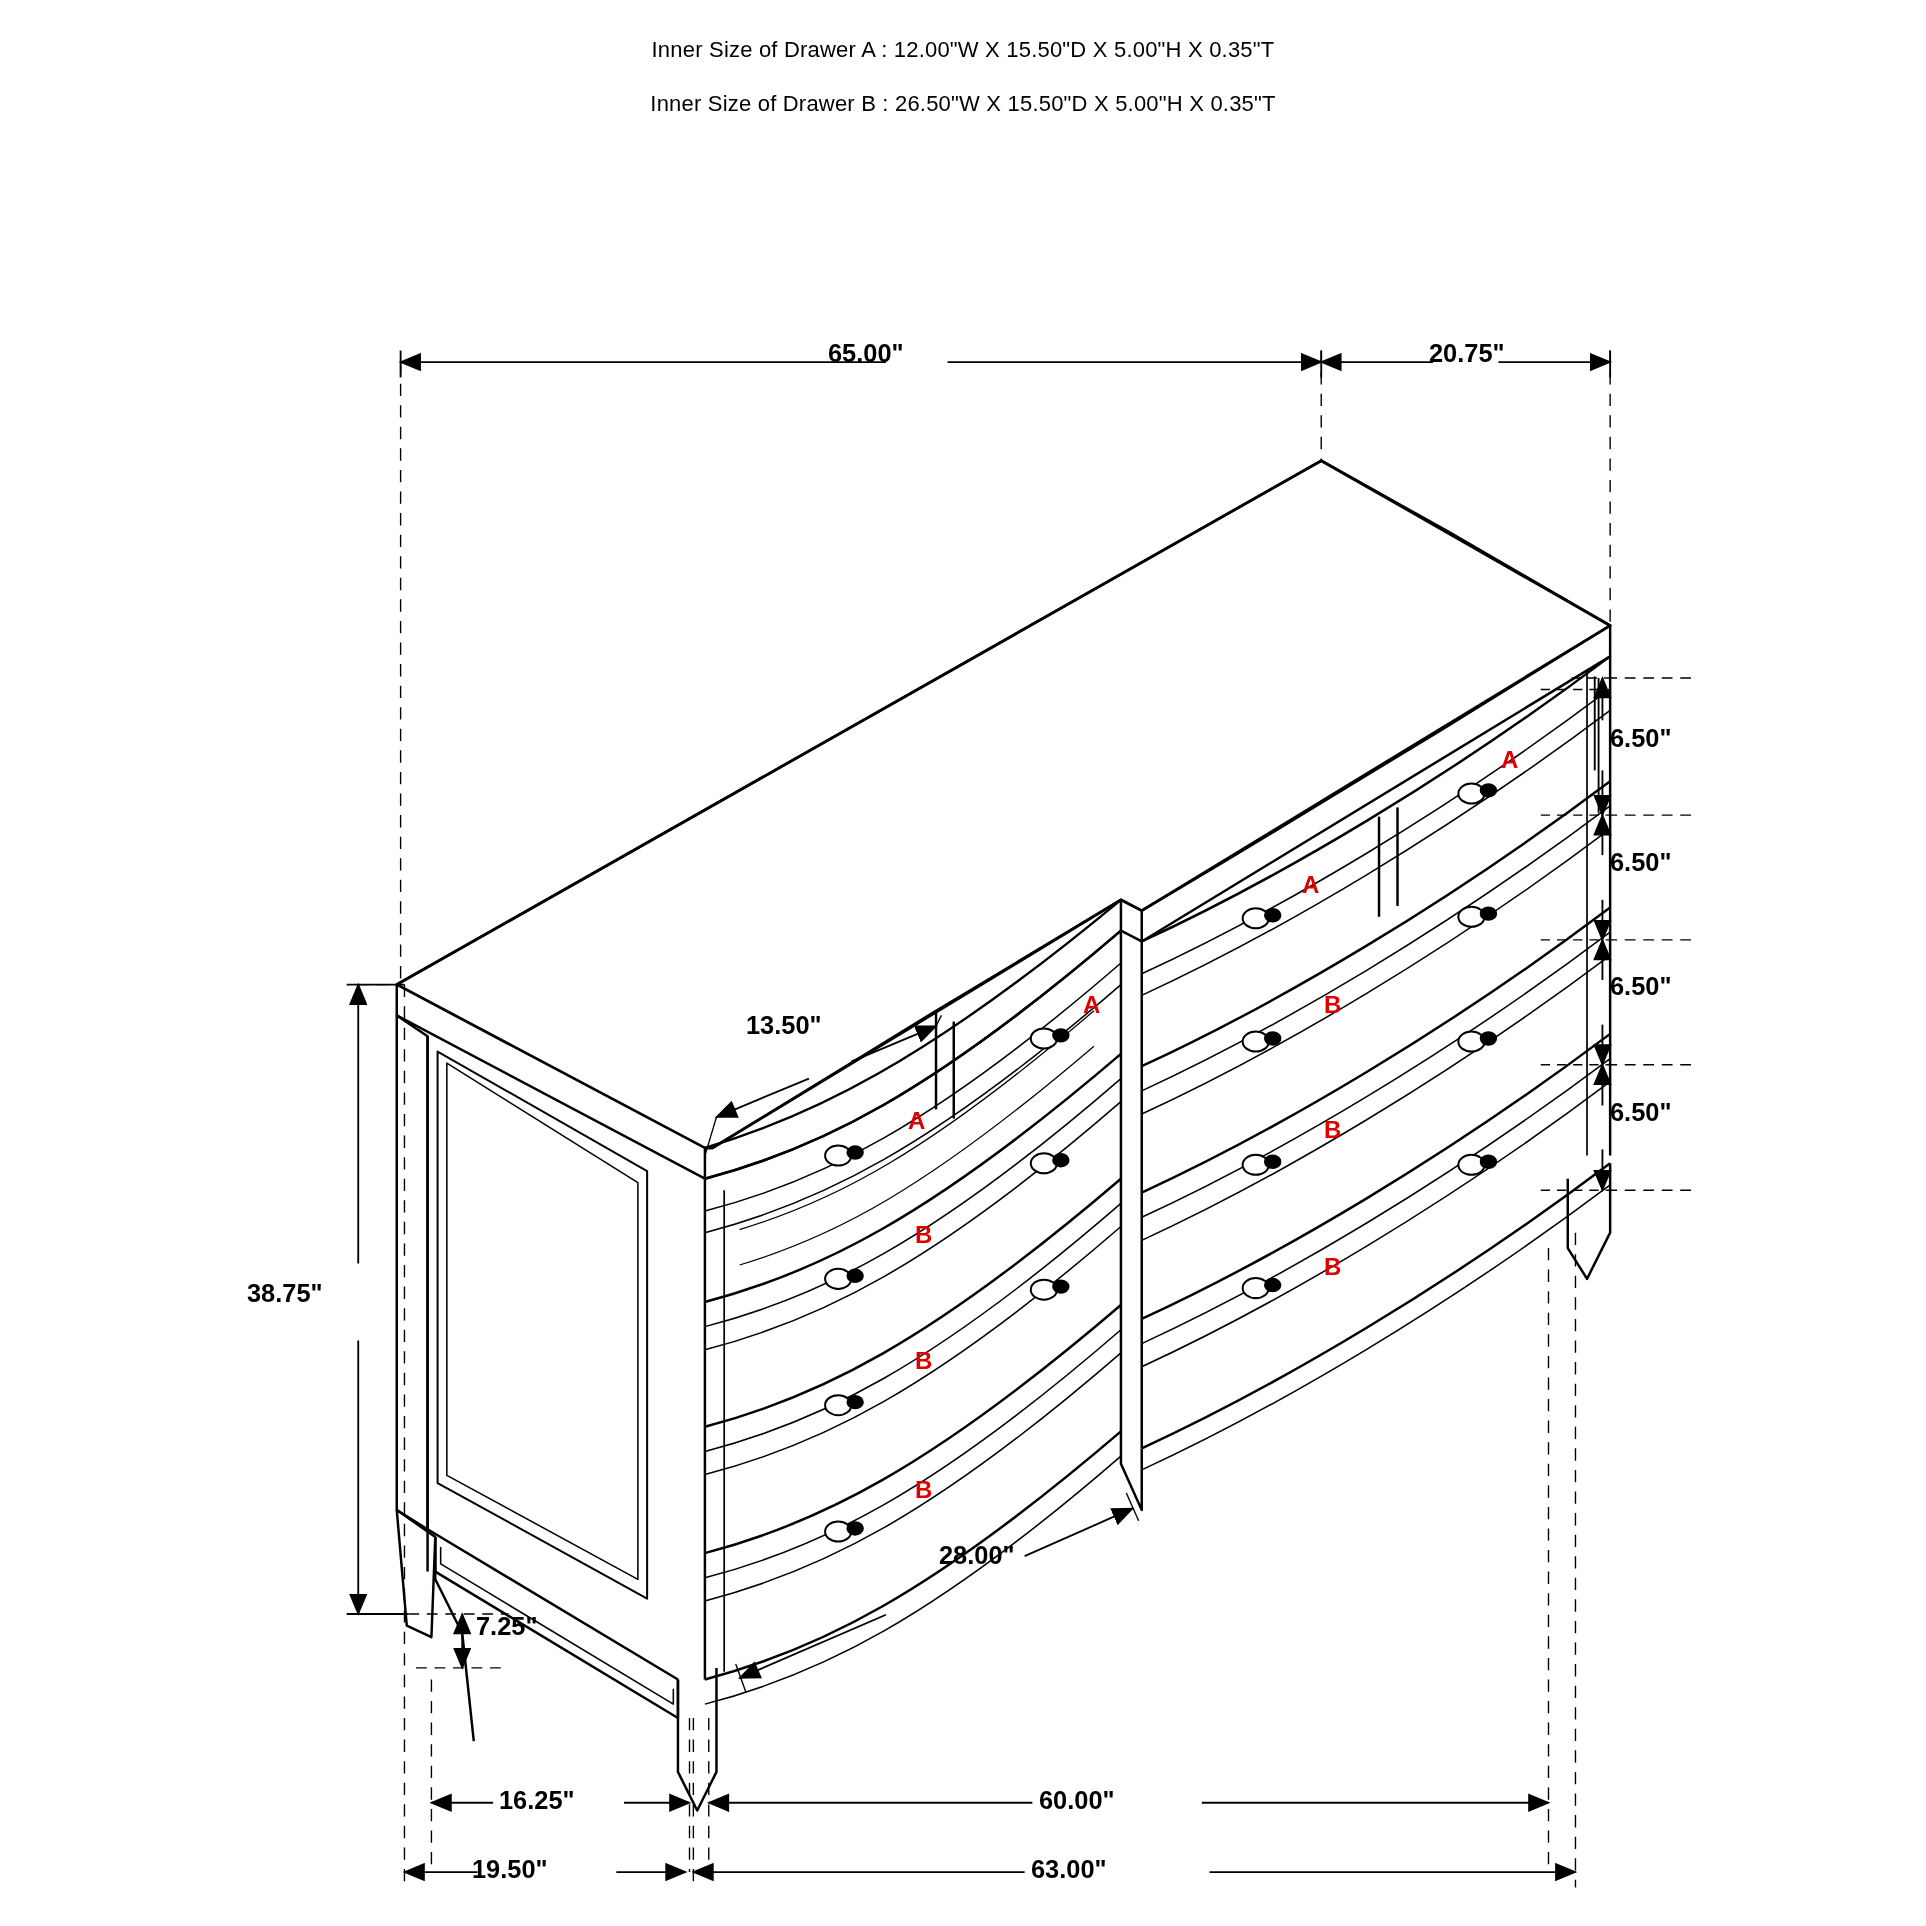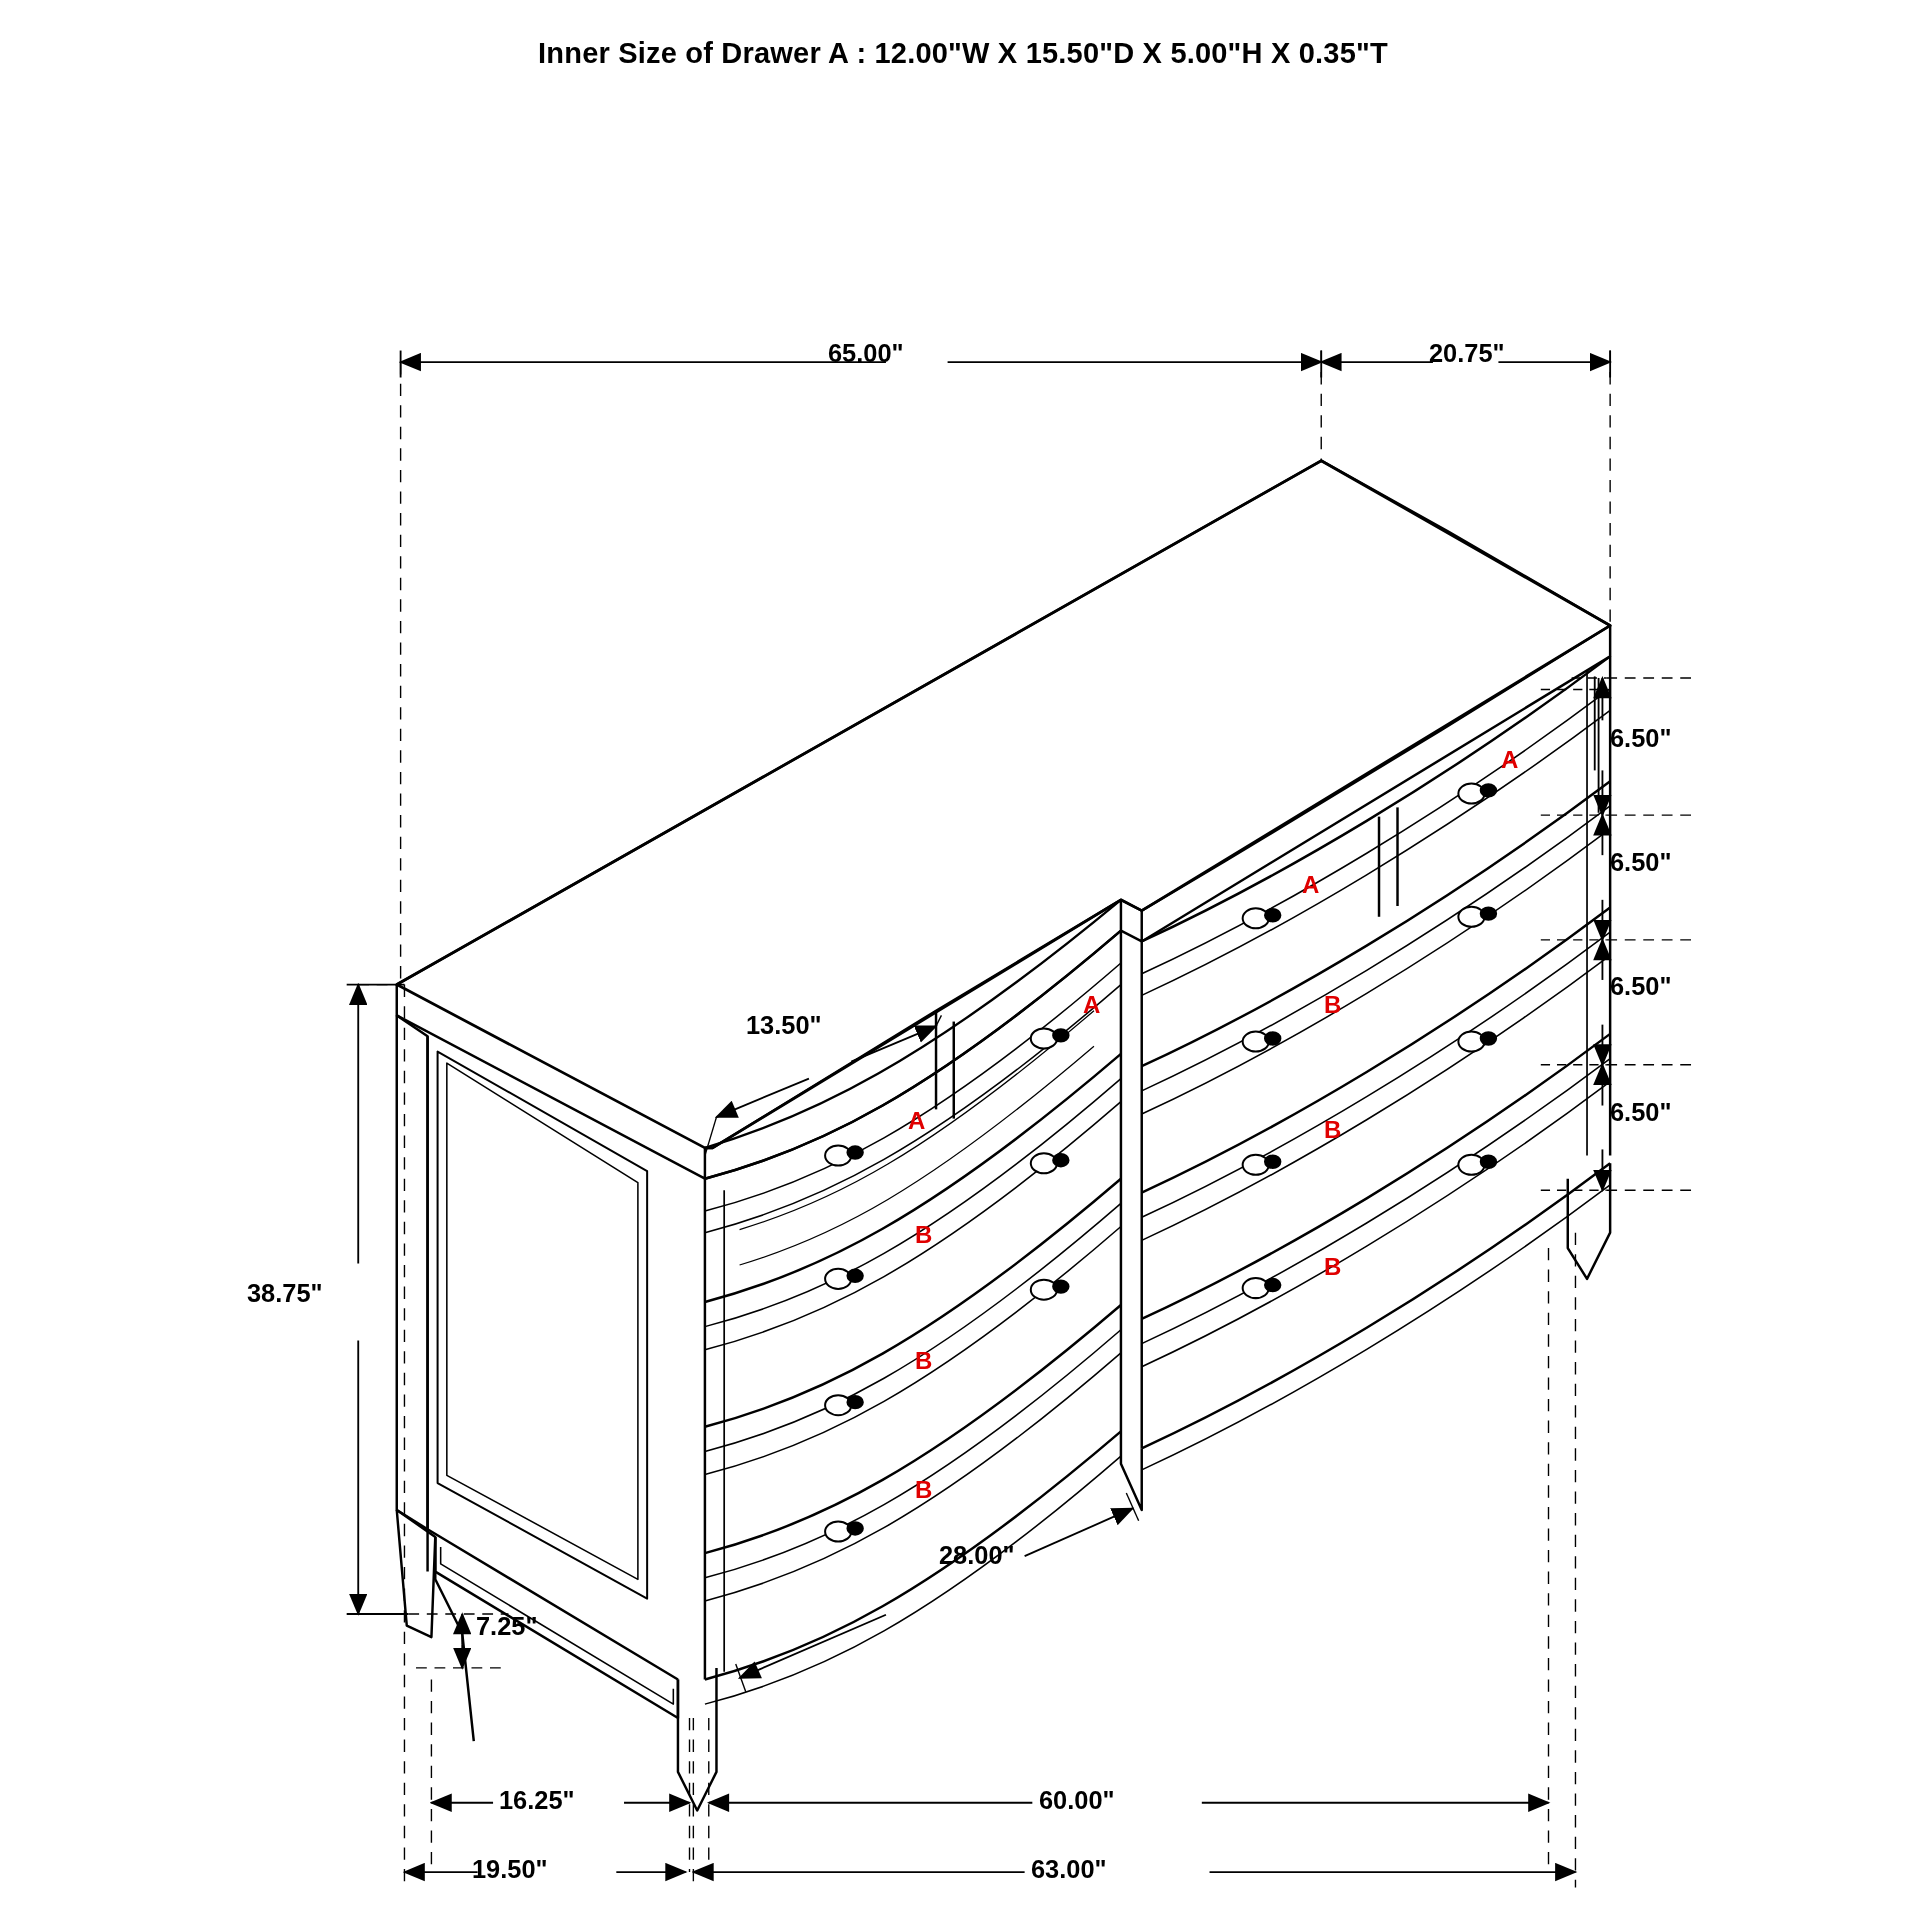--- a/index.html
+++ b/index.html
@@ -1,30 +1,31 @@
 <!DOCTYPE html>
 <html style="font-size:12.3px"><head>
 <meta charset="utf-8">
 <style>
   html,body{margin:0;padding:0;background:#ffffff;}
   body{width:1926px;height:1926px;position:relative;font-family:"Liberation Sans",sans-serif;color:#000;overflow:hidden;}
   #stage{position:absolute;left:0;top:0;width:1926px;height:1926px;}
-  .hdr{position:absolute;left:0;right:0;text-align:center;font-weight:bold;font-size:29px;letter-spacing:0.2px;}
+  .hdr{position:absolute;left:0;right:0;text-align:center;font-weight:normal;font-size:22px;letter-spacing:0.2px;}
   .hdr1{top:37px;}
   .hdr2{top:91px;}
   .dim{position:absolute;font-weight:bold;font-size:25.4px;white-space:nowrap;}
   .lbl{position:absolute;font-weight:bold;font-size:24px;color:#e00000;}
   svg{position:absolute;left:0;top:0;}
 </style>
 </head>
 <body>
 
 <div id="stage">
 
   <div class="hdr hdr1">Inner Size of Drawer A : 12.00"W X 15.50"D X 5.00"H X 0.35"T</div>
+  <div class="hdr hdr2">Inner Size of Drawer B : 26.50"W X 15.50"D X 5.00"H X 0.35"T</div>
 
   <svg width="1926" height="1926" viewBox="0 0 2500 2500">
     <defs>
       <marker id="ah" markerWidth="14" markerHeight="14" refX="11" refY="5" orient="auto">
         <path d="M0,0 L12,5 L0,10 z" fill="#000"></path>
       </marker>
       <marker id="ahs" markerWidth="14" markerHeight="14" refX="1" refY="5" orient="auto">
         <path d="M12,0 L0,5 L12,10 z" fill="#000"></path>
       </marker>
     </defs>

